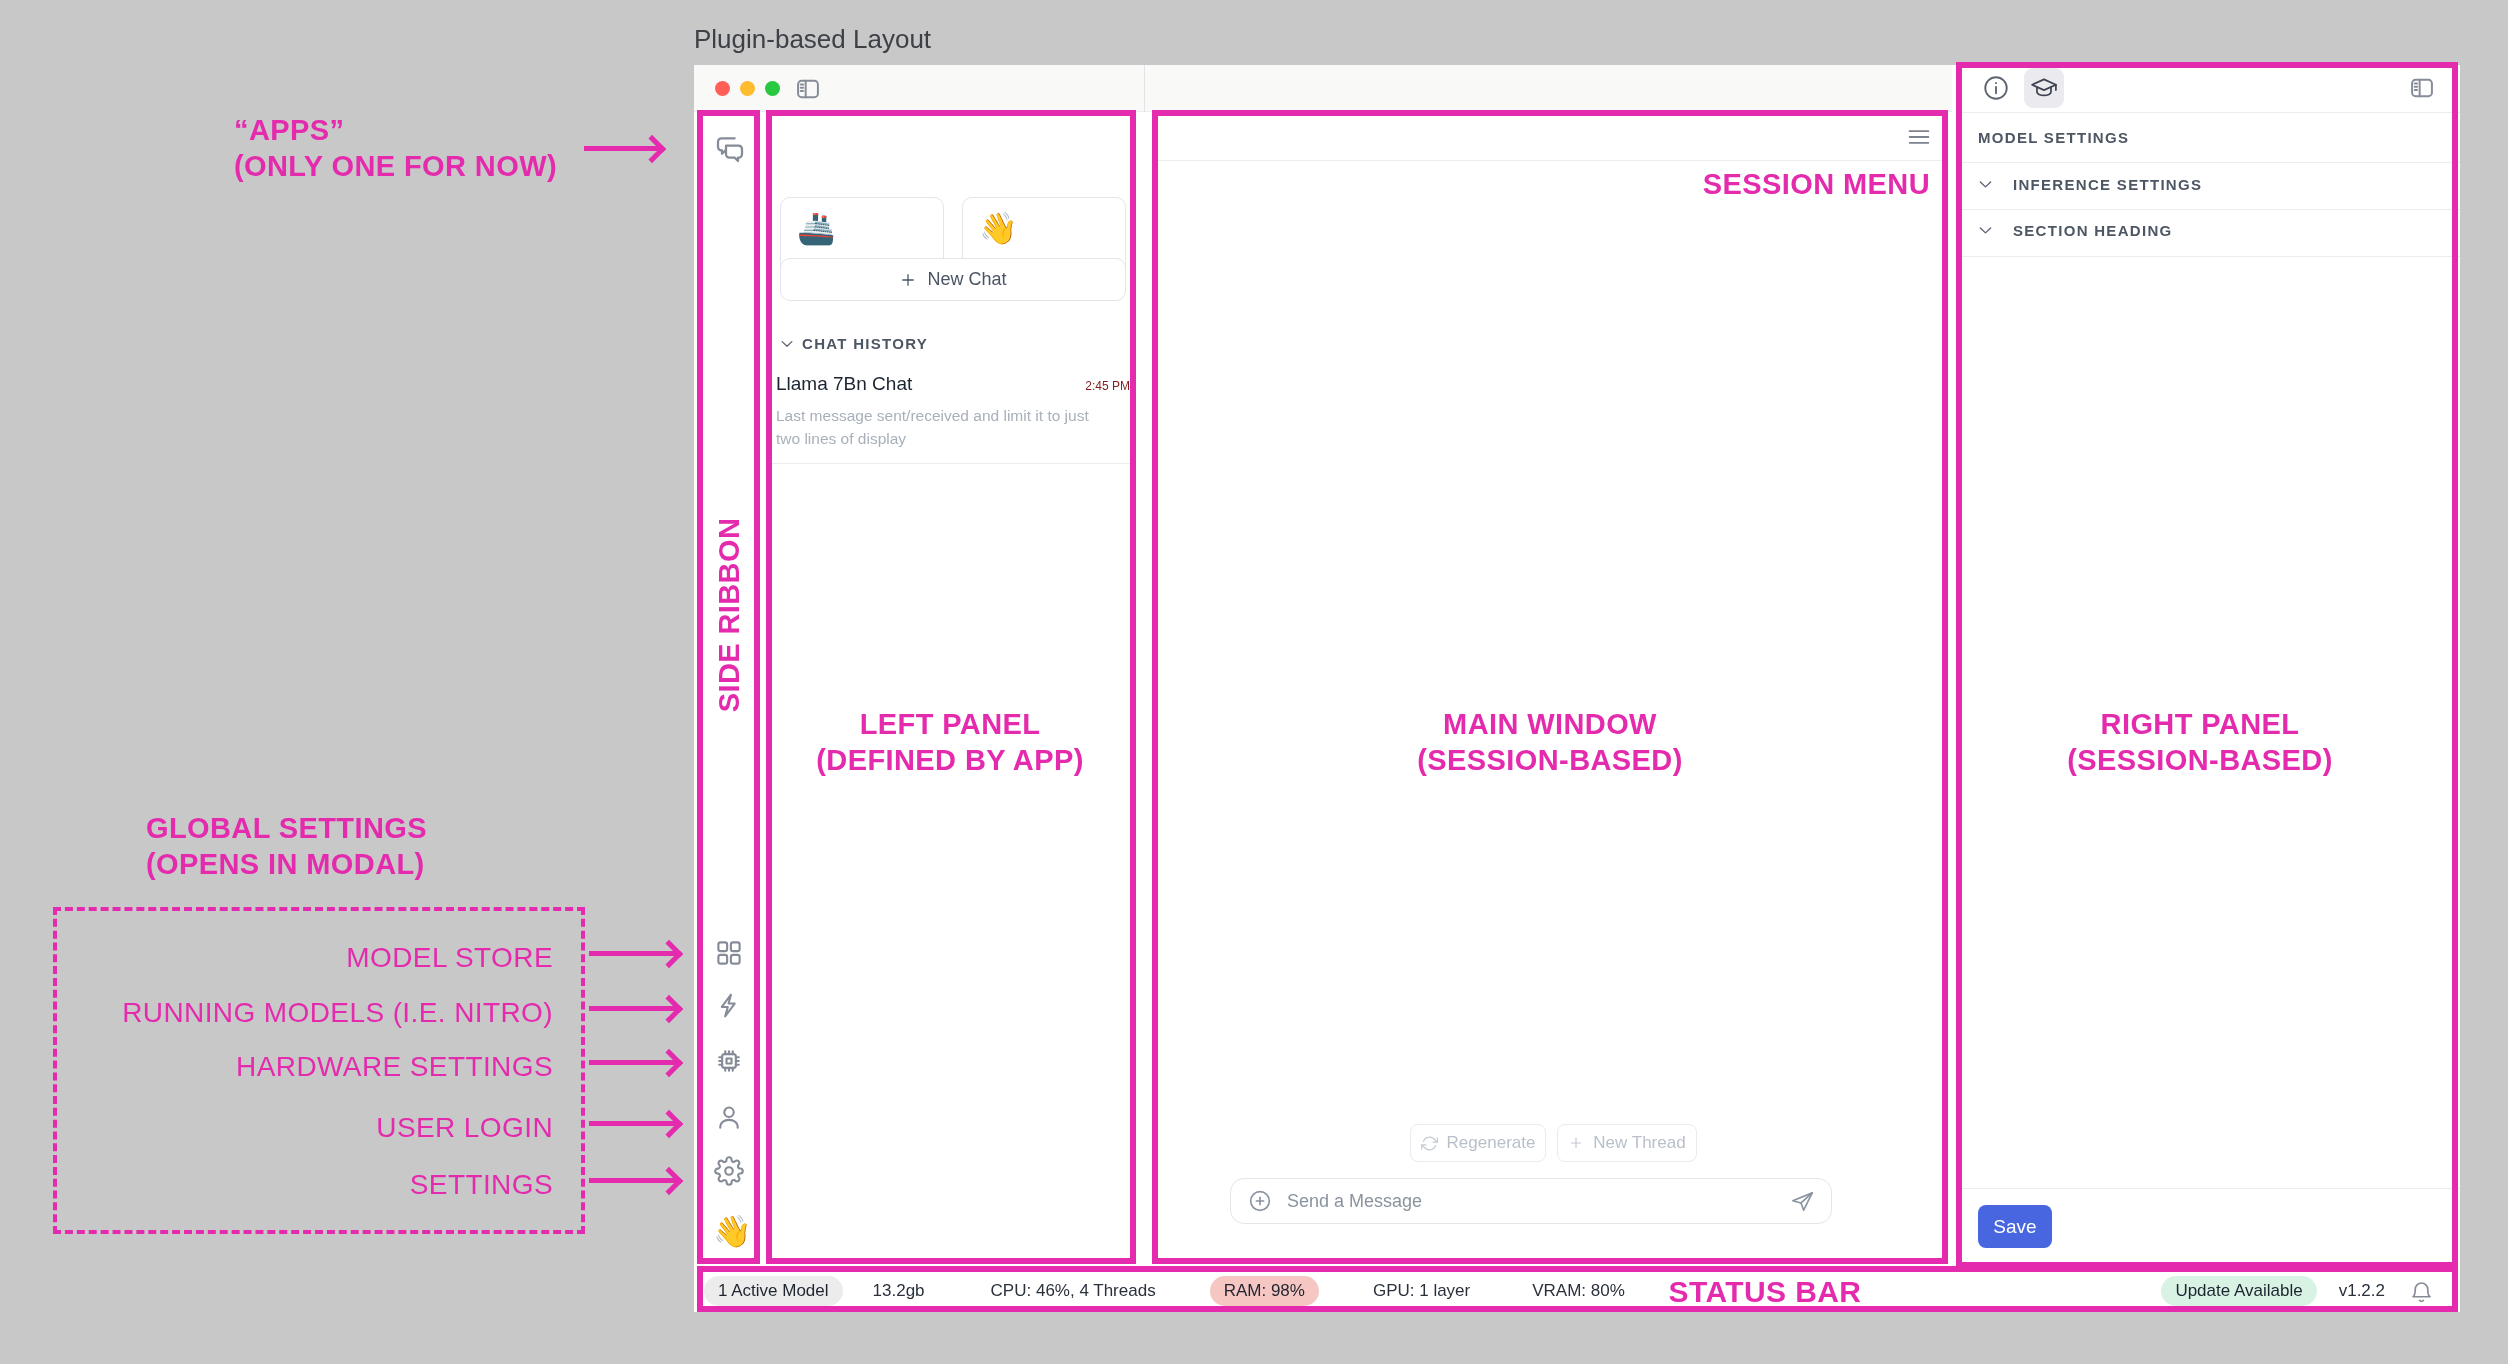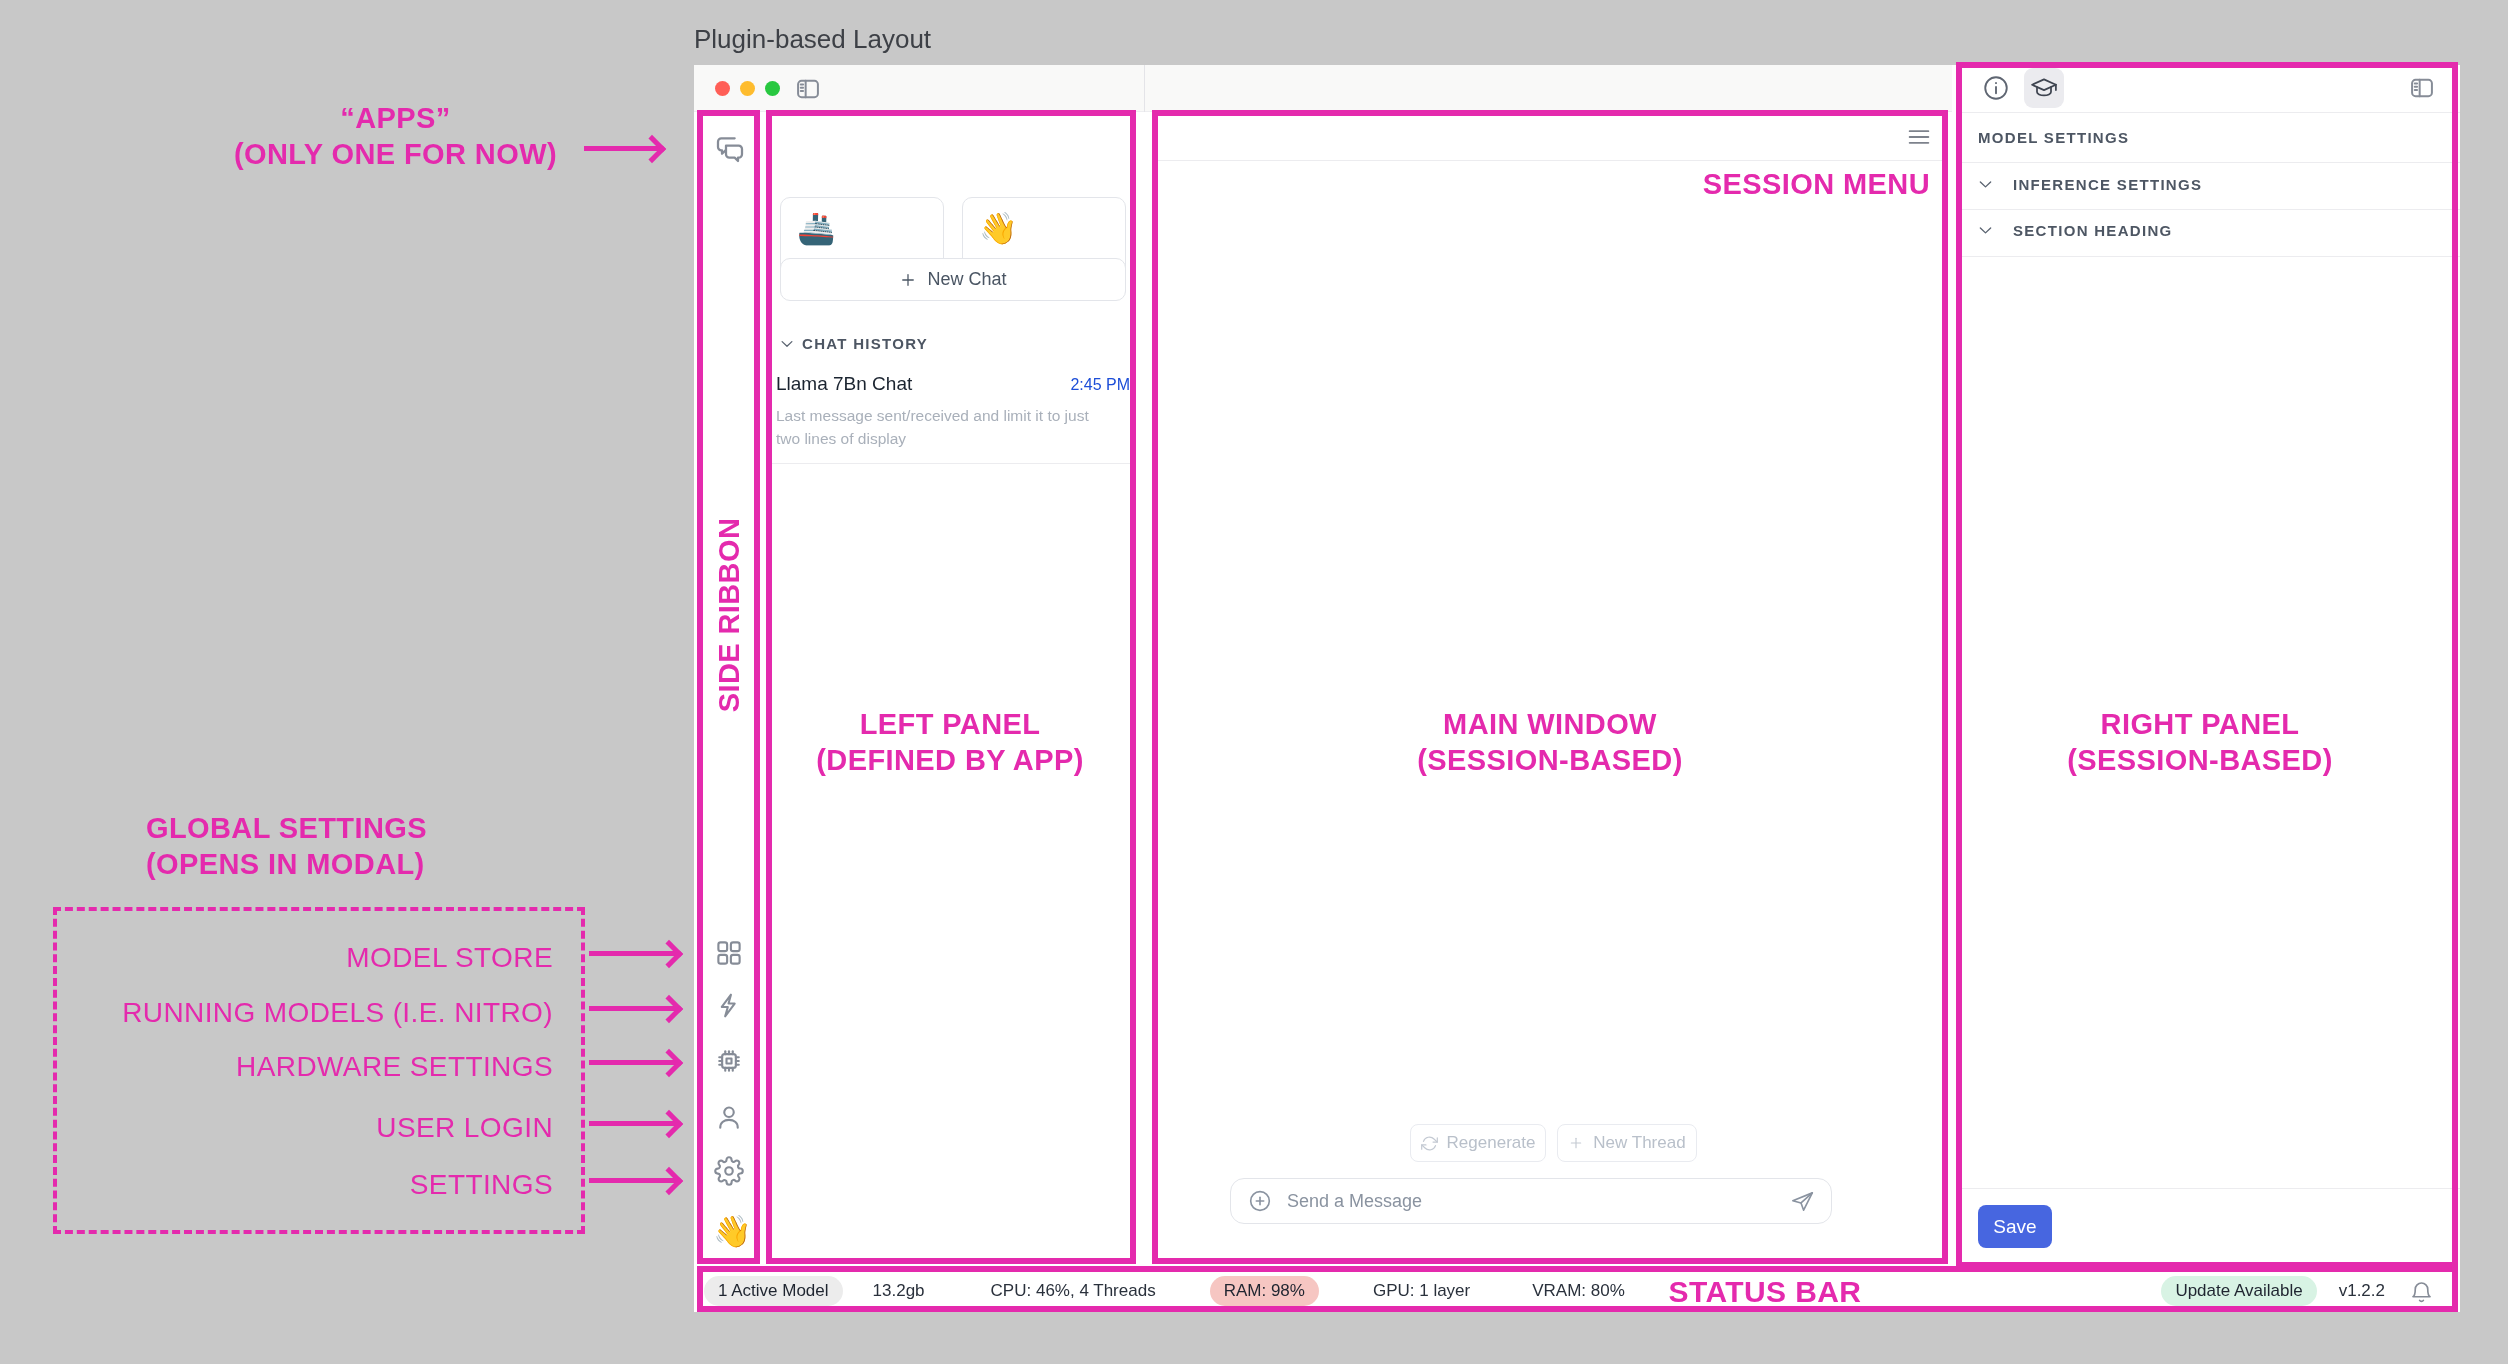--- a/index.html
+++ b/index.html
@@ -148,21 +148,21 @@
         <svg width="18" height="18" viewBox="0 0 24 24">
             <polyline points="5.5,8.8 12,15 18.5,8.8"></polyline>
           </svg>
       </span>
       <span class="cap-label">CHAT HISTORY</span>
     </div>
 
     <div class="abs" style="left:82px;top:308px;width:354px">
       <div style="display:flex;justify-content:space-between;align-items:baseline">
         <span style="font-size:19px;font-weight:500;color:#1b2430">Llama 7Bn Chat</span>
-        <span style="font-size:16px;color:#1d4ed8">2:45 PM</span>
+        <span style="font-size:12px;color:#7f1d1d">2:45 PM</span>
       </div>
       <div style="margin-top:9px;font-size:15.5px;line-height:23px;color:#a9b0ba;width:340px">Last message sent/received and limit it to just two lines of display</div>
     </div>
     <div class="divider-h" style="left:72px;top:398px;width:364px"></div>
 
     <span class="icon abs" style="left:1211px;top:58px;color:#7d828c">
       <svg width="28" height="28" viewBox="0 0 24 24" style="stroke-width:1.6">
           <line x1="4" y1="7" x2="20" y2="7"></line>
           <line x1="4" y1="12" x2="20" y2="12"></line>
           <line x1="4" y1="17" x2="20" y2="17"></line>
@@ -283,21 +283,21 @@
       </div>
     </div>
   </div>
 
   <div class="obox" style="left:697px;top:110px;width:63px;height:1154px"></div>
   <div class="obox" style="left:766px;top:110px;width:370px;height:1154px"></div>
   <div class="obox" style="left:1152px;top:110px;width:796px;height:1154px"></div>
   <div class="obox" style="left:1956px;top:62px;width:502px;height:1206px"></div>
   <div class="obox" style="left:697px;top:1266px;width:1761px;height:46px"></div>
 
-  <div class="ann ann-big" style="right:1951px;top:100px;text-align:center;white-space:nowrap">
+  <div class="ann ann-big" style="right:1951px;top:112px;text-align:left;white-space:nowrap">
     <div>“APPS”</div>
     <div>(ONLY ONE FOR NOW)</div>
   </div>
   <div class="h-arrow" style="left:584px;top:146px;width:76px"></div>
 
   <div class="ann ann-big" style="left:729px;top:615px;transform:translate(-50%,-50%) rotate(-90deg);white-space:nowrap">SIDE RIBBON</div>
 
   <div class="ann ann-big" style="left:950px;top:706px;transform:translateX(-50%);text-align:center;white-space:nowrap">
     <div>LEFT PANEL</div>
     <div>(DEFINED BY APP)</div>

